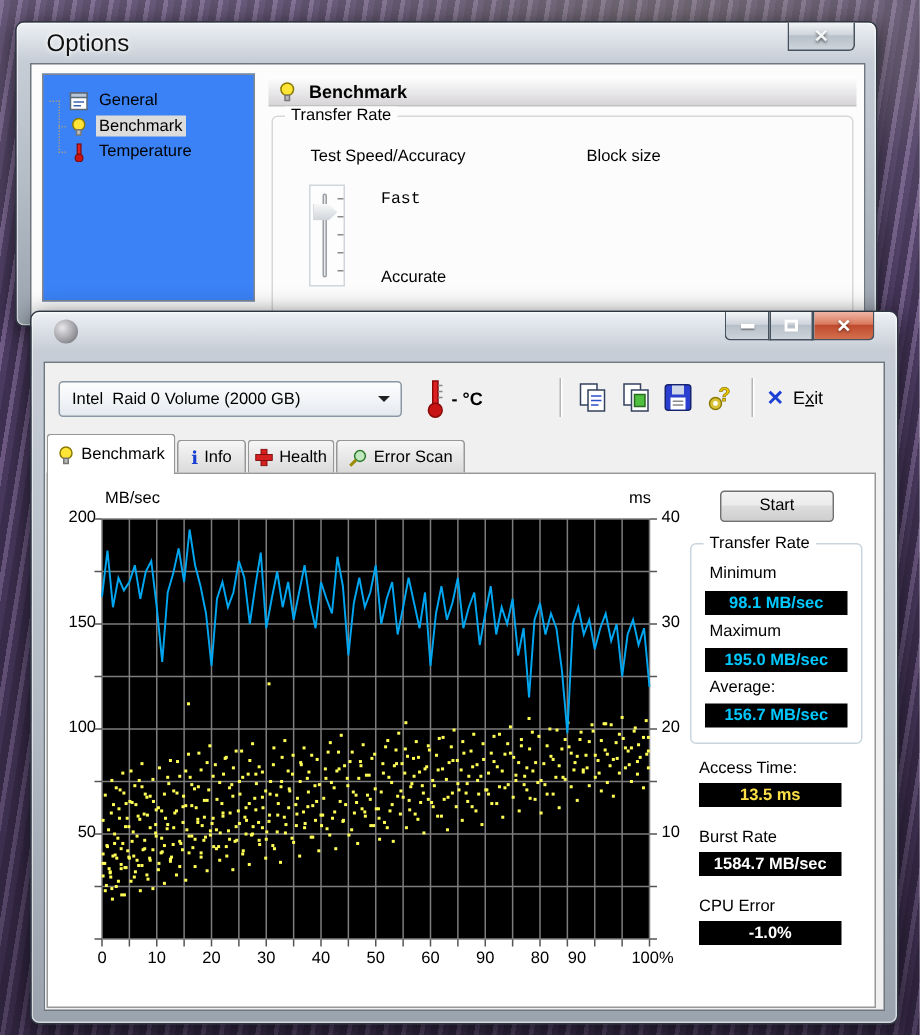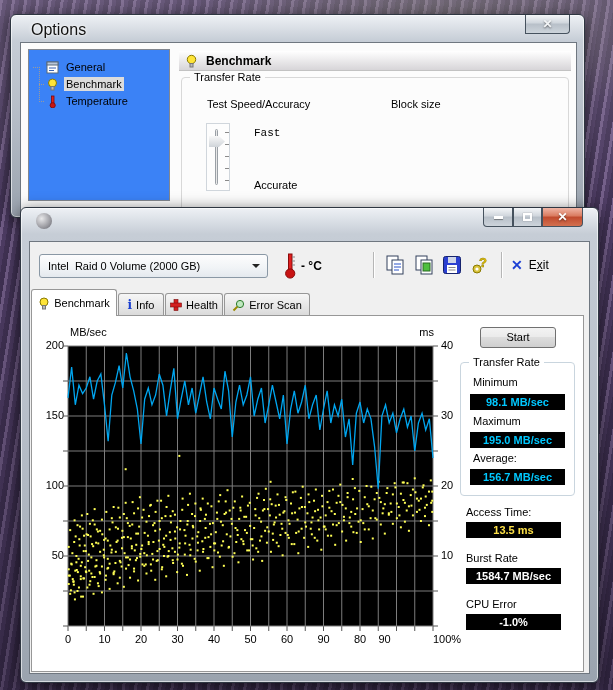--- a/index.html
+++ b/index.html
@@ -875,21 +875,21 @@
       <div class="tick-lbl" style="left:18px;    top:317px; width:36px; text-align:center;">0</div>
       <div class="tick-lbl" style="left:54.5px;  top:317px; width:36px; text-align:center;">10</div>
       <div class="tick-lbl" style="left:91px;    top:317px; width:36px; text-align:center;">20</div>
       <div class="tick-lbl" style="left:127.5px; top:317px; width:36px; text-align:center;">30</div>
       <div class="tick-lbl" style="left:164px;   top:317px; width:36px; text-align:center;">40</div>
       <div class="tick-lbl" style="left:200.5px; top:317px; width:36px; text-align:center;">50</div>
       <div class="tick-lbl" style="left:237px;   top:317px; width:36px; text-align:center;">60</div>
       <div class="tick-lbl" style="left:273.5px; top:317px; width:36px; text-align:center;">90</div>
       <div class="tick-lbl" style="left:310px;   top:317px; width:36px; text-align:center;">80</div>
       <div class="tick-lbl" style="left:346.5px; top:317px; width:36px; ">90</div>
-      <div class="tick-lbl" style="left:383px;   top:317px; width:40px; text-align:center;margin-left:12px;">100%</div>
+      <div class="tick-lbl" style="left:383px;   top:317px; width:40px; text-align:center;">100%</div>
 
       <div class="btn" style="left:448px; top:11px; width:76px; height:21px; line-height:19px;">Start</div>
 
       <div class="groupbox" style="left:428px; top:46px; width:115px; height:134px; border-color:#c9d5de;">
         <span class="grouplabel" style="background:#fff;">Transfer Rate</span>
         <div class="lbl" style="left:12px; top:13px;">Minimum</div>
         <div class="vbox cyan" style="left:9px; top:31px;">98.1 MB/sec</div>
         <div class="lbl" style="left:12px; top:52px;">Maximum</div>
         <div class="vbox cyan" style="left:9px; top:69px;">195.0 MB/sec</div>
         <div class="lbl" style="left:12px; top:89px;">Average:</div>

